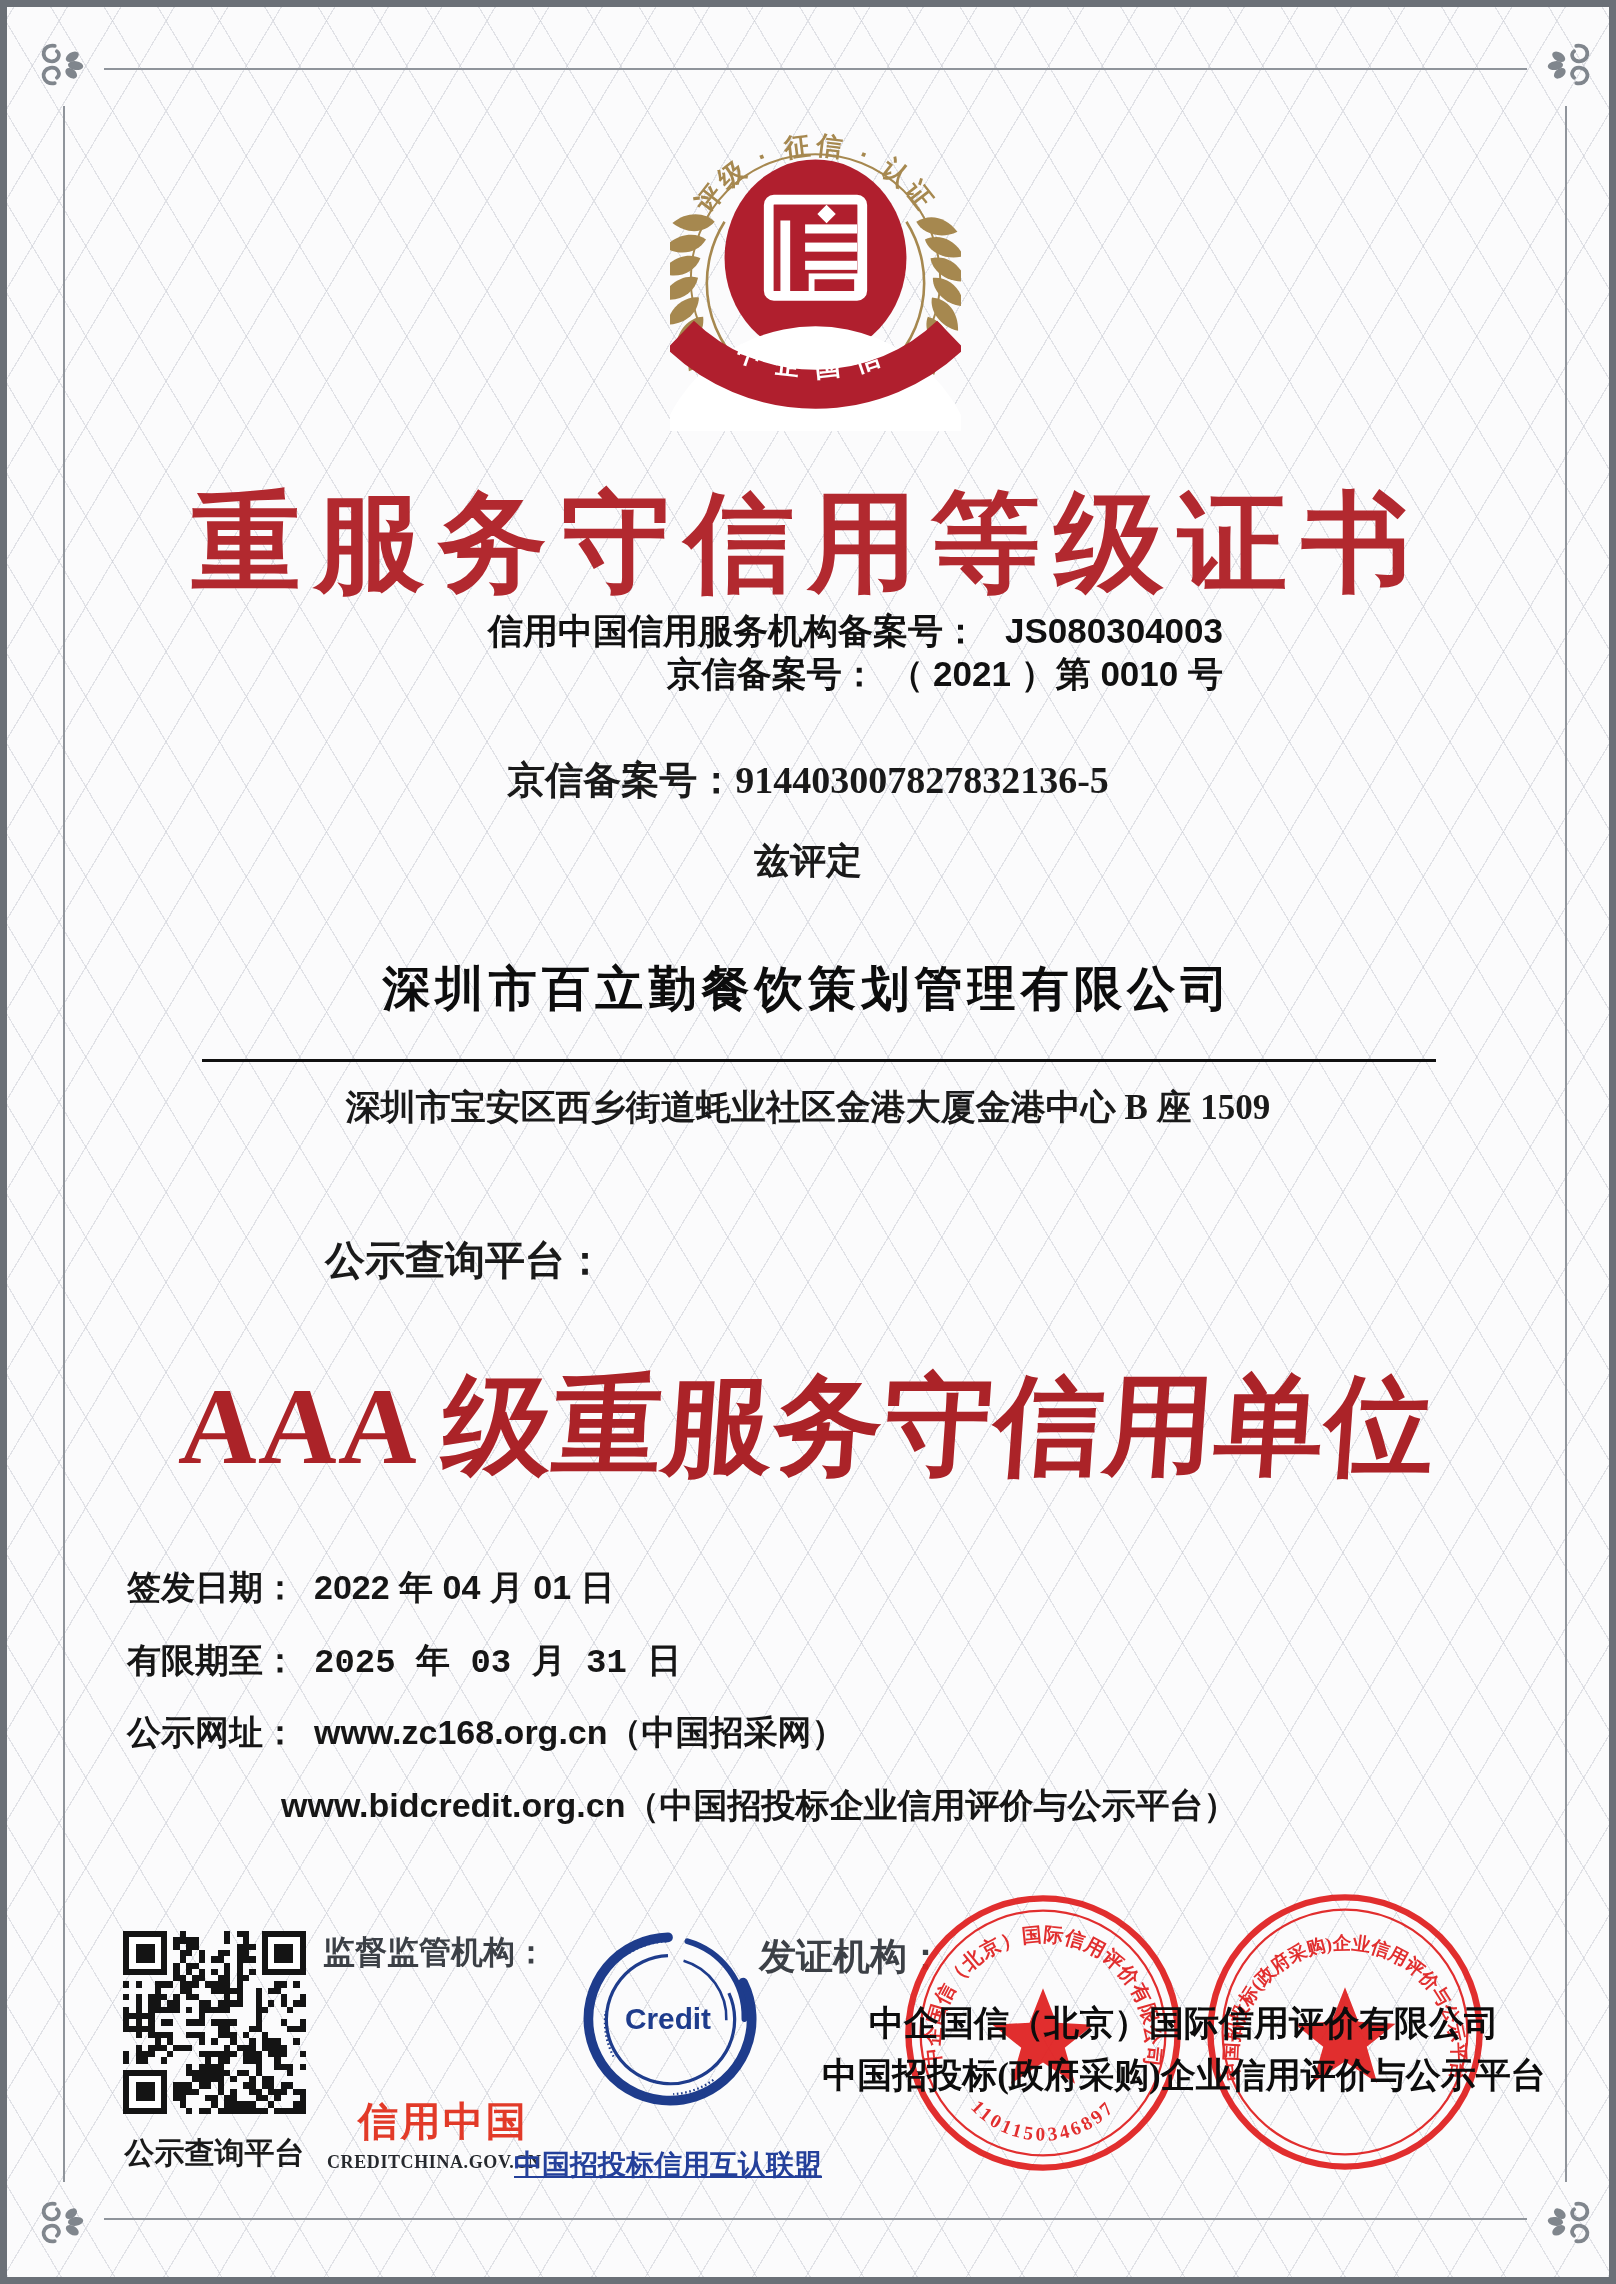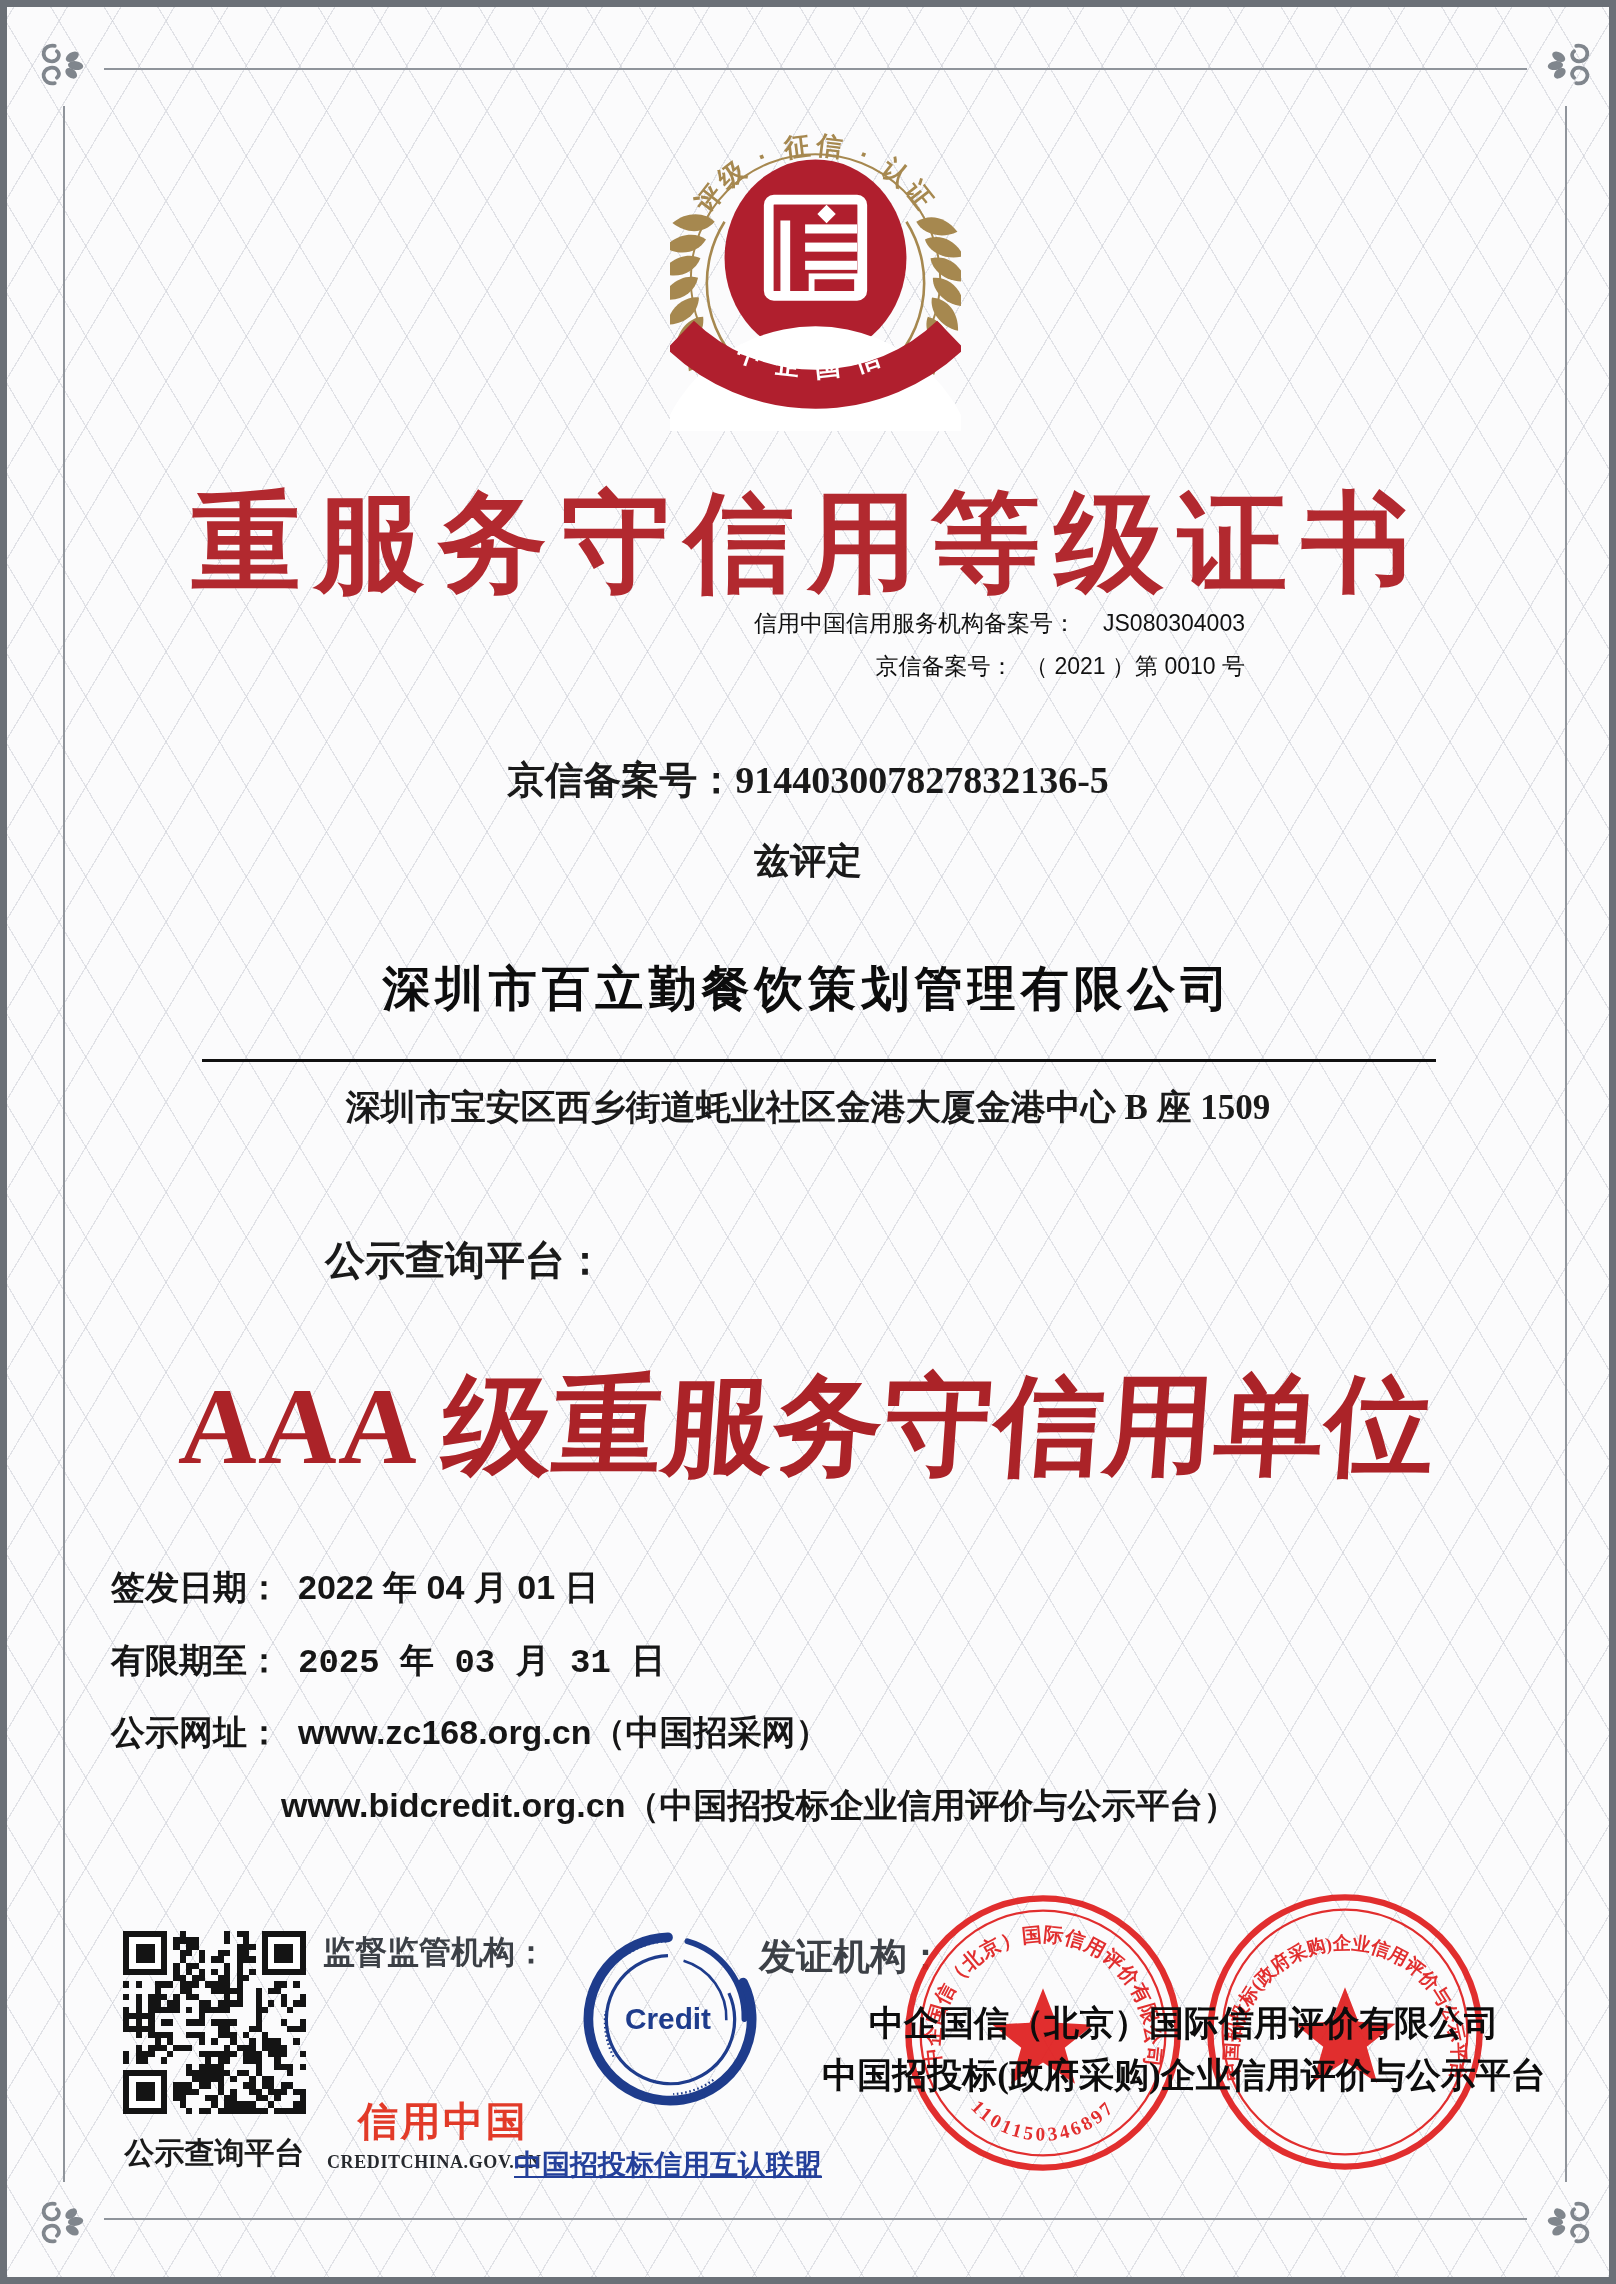--- a/index.html
+++ b/index.html
@@ -15,31 +15,31 @@
     color:#1a1a1a;
   }
   .abs{position:absolute;}
   .ctr{left:50%;transform:translateX(-50%);white-space:nowrap;text-align:center;}
   .serif{font-family:"Liberation Serif", serif;}
   
   .frame{position:absolute;background:#8f949b;}
   .ornament{position:absolute;width:55px;height:55px;}
   
   .title{top:463px;font-size:109px;font-weight:900;letter-spacing:14.3px;color:#b2292f;}
-  .reg-line{position:absolute;right:364px;white-space:nowrap;font-weight:normal;font-size:23px;color:#111;}
+  .reg-line{position:absolute;right:386px;white-space:nowrap;font-weight:bold;font-size:35px;color:#111;}
   .reg-line .val{margin-left:27px;}
   .certno{top:748px;font-size:38px;font-weight:bold;}
   .hereby{top:830px;font-size:36px;font-weight:bold;}
   .company{top:950px;font-size:48px;font-weight:900;letter-spacing:5.2px;color:#0d0d0d;}
   .underline{left:195px;top:1052px;width:1234px;height:3.2px;background:#111;}
   .address{top:1077px;font-size:35px;font-weight:bold;}
   .grade-label{left:318px;top:1226px;font-size:40px;font-weight:bold;}
   .grade{top:1346px;font-size:109px;font-weight:900;color:#ab2328;transform:translateX(-50%) skewX(-4deg);letter-spacing:1.3px;}
   .field-row{position:absolute;left:104px;white-space:nowrap;font-size:34px;font-weight:bold;color:#161616;}
-  .field-row .lab{margin-right:17px;}
+  .field-row .lab{margin-right:17px;margin-left:16px;}
   
   .qr-caption{left:116px;top:2126px;width:183px;text-align:center;font-size:30px;font-weight:bold;}
   .supervisor{left:316px;top:1924px;font-size:32px;font-weight:bold;color:#3c4046;}
   .issuer-label{left:752px;top:1925px;font-size:37px;font-weight:bold;color:#3c4046;}
   .credit-china{left:324px;top:2087px;font-size:40px;font-weight:700;letter-spacing:2.6px;color:#e23a28;margin-left:27px;}
   .credit-china-url{left:320px;top:2145px;font-size:18px;font-weight:bold;letter-spacing:0.6px;color:#26292e;}
   .alliance{left:507px;top:2139px;width:305px;text-align:center;font-size:28px;font-weight:900;color:#24409a;white-space:nowrap;text-decoration:underline;}
   .issuer1{left:1177px;top:1993px;transform:translateX(-50%);white-space:nowrap;font-size:35px;font-weight:900;color:#0c0c0c;z-index:5;}
   .issuer2{left:1177px;top:2045px;transform:translateX(-50%);white-space:nowrap;font-size:35px;font-weight:900;color:#0c0c0c;z-index:5;}
   .stamp{position:absolute;width:282px;height:282px;opacity:.93;z-index:3;}

